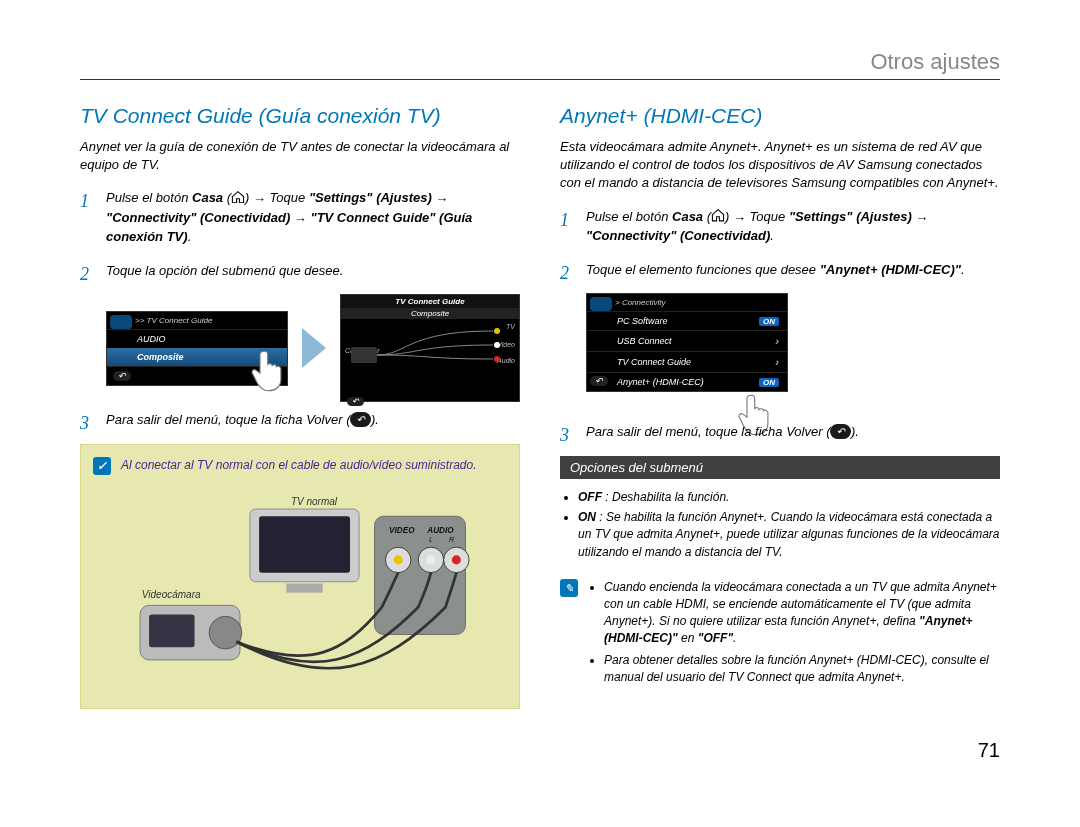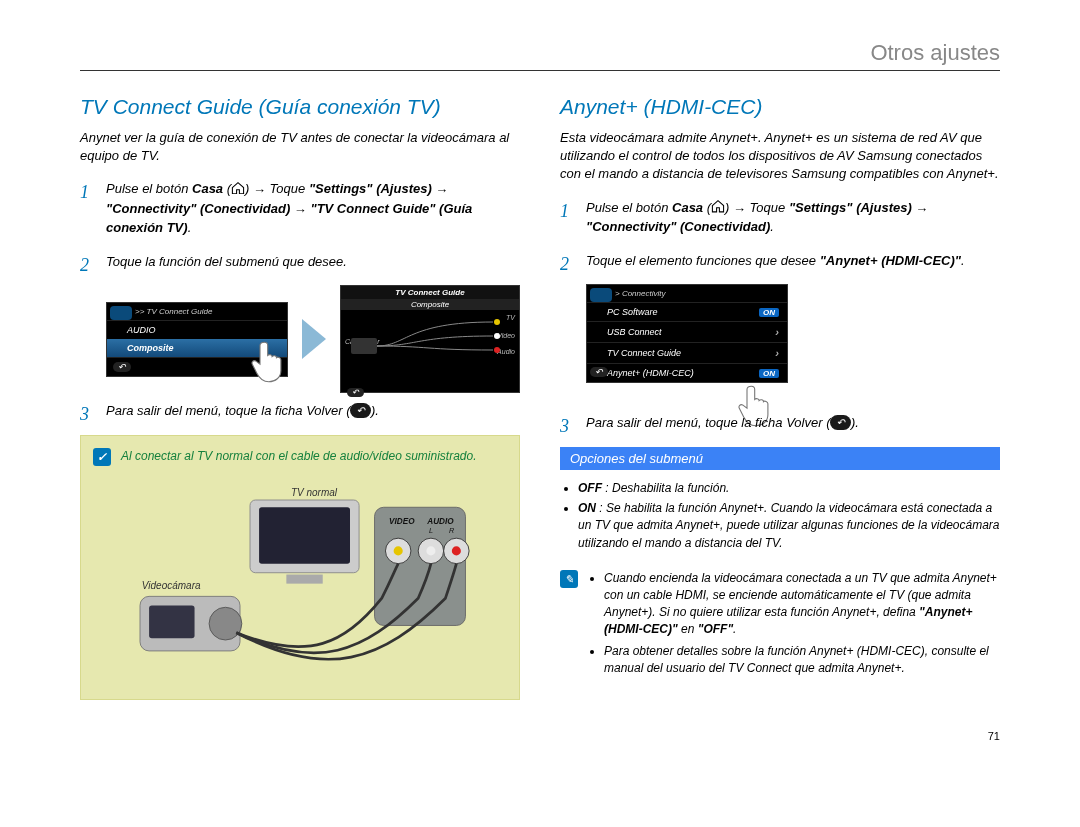--- a/index.html
+++ b/index.html
@@ -5,21 +5,21 @@
   body {
     margin: 0;
     padding: 0;
     font-family: Arial, Helvetica, sans-serif;
     background: #fff;
     color: #000;
     font-size: 13px;
   }
   .page {
     width: 1000px;
-    margin: 0 auto;
+    margin: 9px auto;
     padding: 40px 40px 30px 40px;
     position: relative;
     box-sizing: border-box;
   }
   .section-title {
     text-align: right;
     font-size: 22px;
     color: #888;
     font-weight: 400;
     margin-bottom: 4px;
@@ -100,21 +100,21 @@
     border: 1px solid #333;
     font-size: 9px;
     position: relative;
   }
   .screen .head {
     padding: 4px 6px;
     font-size: 8px;
     color: #ccc;
   }
   .screen .row {
-    padding: 4px 8px 4px 20px;
+    padding: 4px 8px 4px 30px;
     border-top: 1px solid #222;
     display: flex;
     align-items: center;
     justify-content: space-between;
   }
   .screen .row.sel {
     background: linear-gradient(#2b6fa5, #134a7a);
     border-top: none;
     font-weight: bold;
   }
@@ -208,31 +208,31 @@
     flex-shrink: 0;
     background: #0077b8;
     color: #fff;
     border-radius: 3px;
     text-align: center;
     line-height: 18px;
     font-size: 12px;
     font-weight: bold;
   }
   .note-text {
-    color: #15803d;
+    color: #4c1d95;
     font-size: 12px;
     line-height: 1.4;
   }
   .illus {
     margin-top: 14px;
     width: 100%;
     height: 200px;
   }
   .opt-head {
-    background: #3b82f6;
+    background: #404040;
     color: #fff;
     padding: 4px 10px;
     font-size: 13px;
     margin-top: 8px;
   }
   ul.opts {
     margin: 10px 0 18px 18px;
     padding: 0;
     font-size: 12px;
     line-height: 1.45;
@@ -256,21 +256,21 @@
     font-size: 11px;
     flex-shrink: 0;
   }
   .info-block ul {
     margin: 0;
     padding-left: 16px;
   }
   .info-block ul li { margin-bottom: 6px; }
   .page-num {
     text-align: right;
-    font-size: 11px;
+    font-size: 20px;
     margin-top: 30px;
   }
   .screen .hand-over { position: absolute; right: -6px; bottom: -8px; }
   .screens2 { position: relative; margin-left: 26px; }
   .screens2 .hand-over { position: absolute; left: 150px; top: 100px; }
 </style>
 </head>
 <body>
 
 <div class="page">
@@ -288,21 +288,21 @@
           <span>Pulse el botón </span><strong class="kw">Casa</strong>
           (<span class="home-icon"><svg viewBox="0 0 20 18">
                 <path d="M2 8 L10 1 L18 8 L18 17 L12 17 L12 11 L8 11 L8 17 L2 17 Z" fill="none" stroke="#000" stroke-width="1.5"></path>
               </svg></span>)
           <span> → Toque </span><strong class="kw">"Settings" (Ajustes)</strong><span> → </span>
           <strong class="kw">"Connectivity" (Conectividad)</strong><span> → </span>
           <strong class="kw">"TV Connect Guide" (Guía conexión TV)</strong><span>.</span>
         </li>
 
         <li>
-          <span>Toque la función del submenú que desee.</span>
+          <span>Toque la opción del submenú que desee.</span>
         </li>
       </ol>
 
       <div class="screens">
         <div class="screen" style="position:relative;">
           <div class="head" style="position:relative;">
             <span class="sideicon" style="top:3px;"></span>
             <span style="padding-left:22px;">&gt;&gt; TV Connect Guide</span>
           </div>
           <div class="row">

